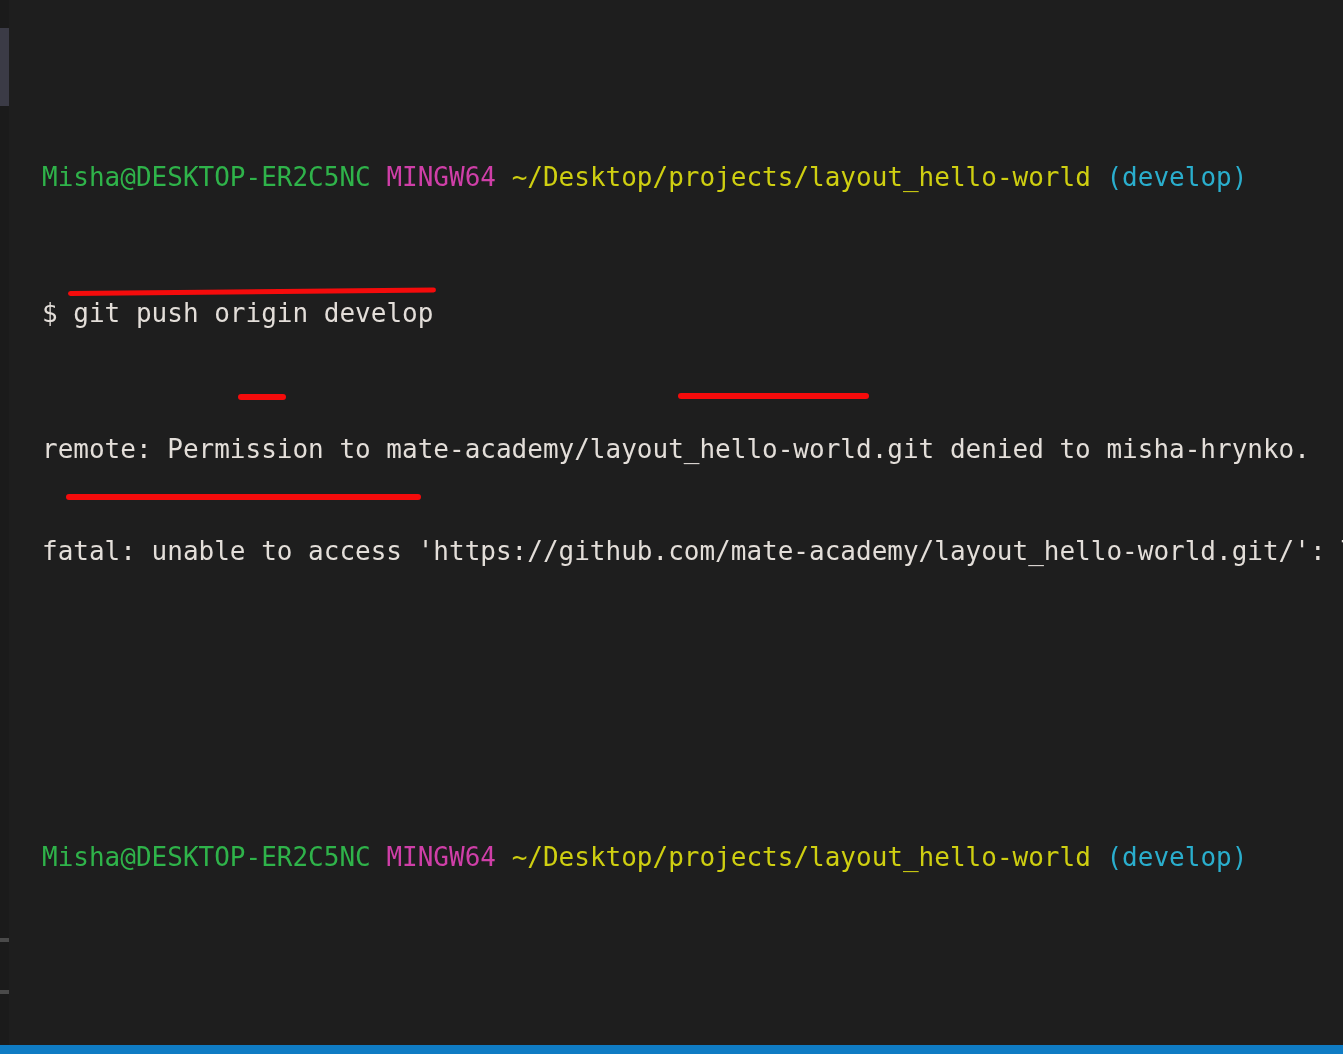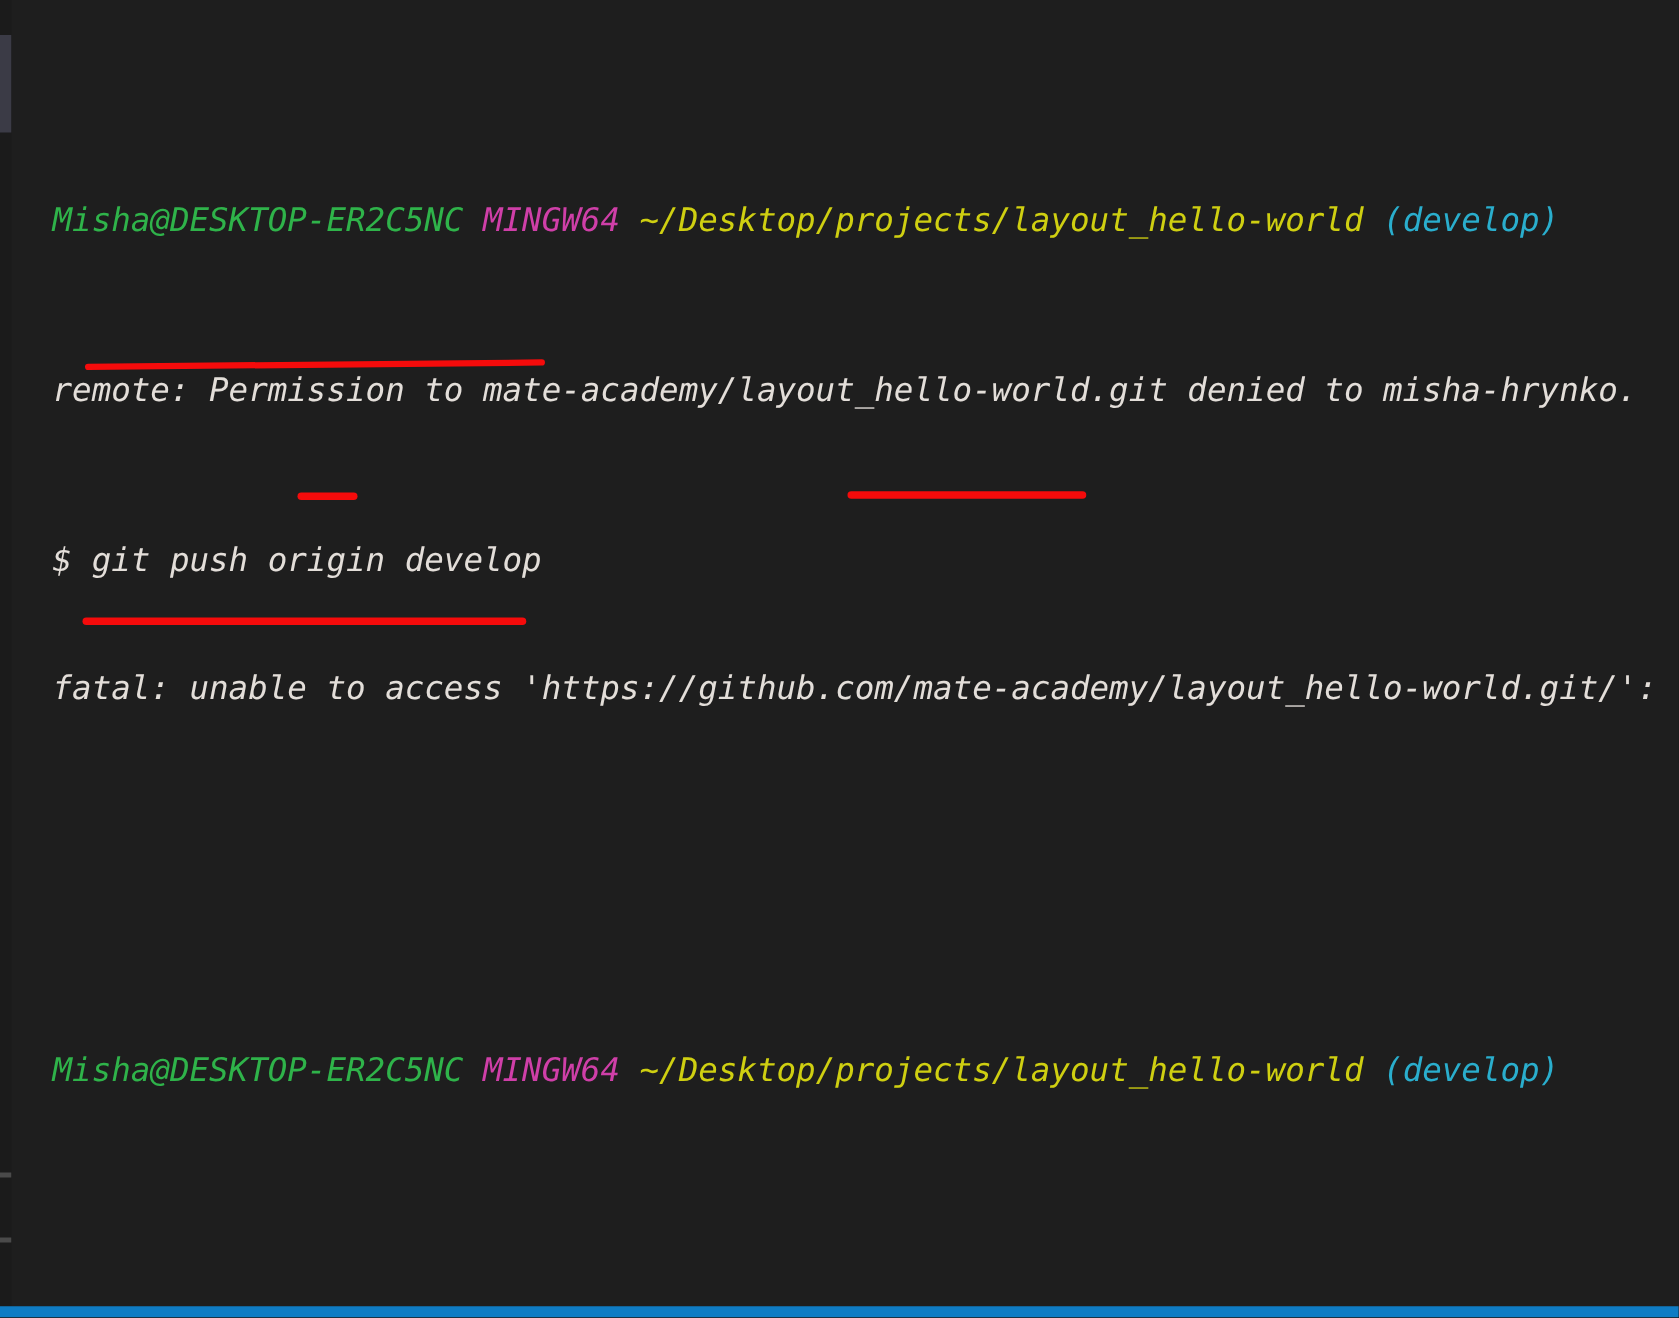--- a/index.html
+++ b/index.html
@@ -13,21 +13,20 @@
     overflow: hidden;
     font-family: "DejaVu Sans Mono", "Liberation Mono", monospace;
   }
 
   #terminal {
     position: relative;
     width: 1343px;
     height: 1054px;
     background: #1e1e1e;
     box-sizing: border-box;
-    font-style: italic;
   }
 
   
   #gutter {
     position: absolute;
     left: 0;
     top: 0;
     width: 9px;
     height: 1045px;
     background: #1b1b1b;
@@ -133,23 +132,23 @@
     <div id="gutter-thumb"></div>
     <div id="gutter-mark-a"></div>
     <div id="gutter-mark-b"></div>
   </div>
 
   <div id="screen">
 
     
     <div class="line"><span class="c-green">Misha@DESKTOP-ER2C5NC</span><span class="c-plain"> </span><span class="c-magenta">MINGW64</span><span class="c-plain"> </span><span class="c-yellow">~/Desktop/projects/layout_hello-world</span><span class="c-plain"> </span><span class="c-cyan">(develop)</span></div>
 
+    <div class="line"><span class="c-plain">$ </span><span class="c-plain">git push origin develop</span></div>
+
     <div class="line">remote: Permission to mate-academy/layout_hello-world.git denied to misha-hrynko.</div>
-
-    <div class="line"><span class="c-plain">$ </span><span class="c-plain">git push origin develop</span></div>
     <div class="line">fatal: unable to access 'https://github.com/mate-academy/layout_hello-world.git/': The</div>
 
     <div class="blank"></div>
 
     
     <div class="line"><span class="c-green">Misha@DESKTOP-ER2C5NC</span><span class="c-plain"> </span><span class="c-magenta">MINGW64</span><span class="c-plain"> </span><span class="c-yellow">~/Desktop/projects/layout_hello-world</span><span class="c-plain"> </span><span class="c-cyan">(develop)</span></div>
 
     
 
     

